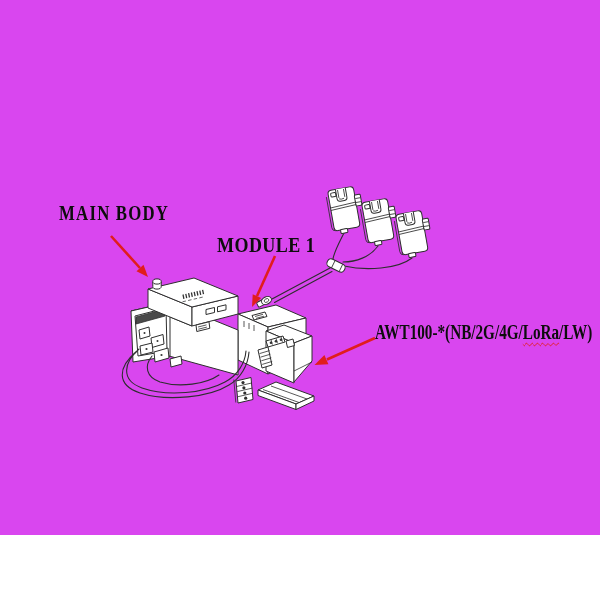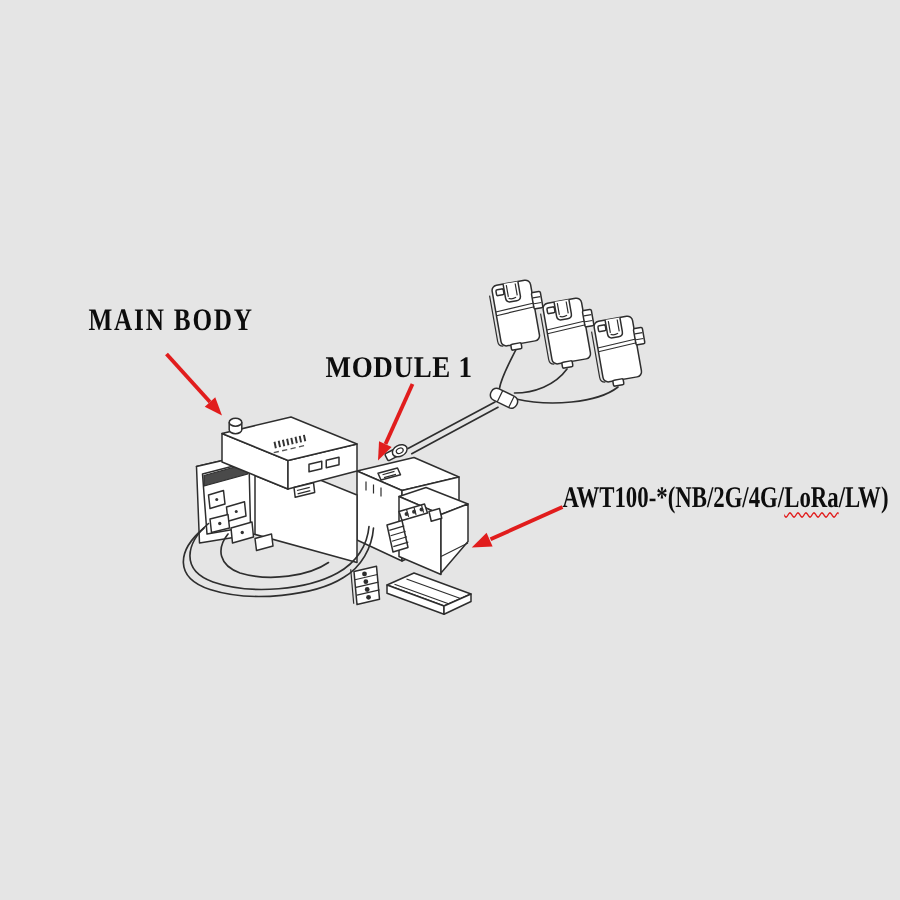--- a/index.html
+++ b/index.html
@@ -1,16 +1,16 @@
 <!DOCTYPE html>
 <html><head>
 <meta charset="utf-8">
 <style>
   html,body{margin:0;padding:0;background:#fff;}
-  .canvas{position:relative;width:600px;height:600px;background:#e5e5e5;overflow:hidden;
+  .canvas{position:relative;width:600px;height:535px;background:#d946ef;overflow:hidden;
           font-family:"Liberation Serif", serif;}
   .canvas svg{position:absolute;left:0;top:0;}
   .lbl{position:absolute;white-space:nowrap;color:#0d0d0d;font-weight:bold;
        transform-origin:left top;}
   .lbl-mainbody{left:59px;top:201px;font-size:21px;letter-spacing:1.5px;transform:scaleX(.8);}
   .lbl-module1{left:217px;top:234px;font-size:20px;letter-spacing:.5px;transform:scaleX(.9);}
   .lbl-awt{left:375px;top:321px;font-size:20px;transform:scaleX(.76);}
   .misspell{text-decoration:underline;text-decoration-style:wavy;
             text-decoration-color:#e11d1d;text-decoration-thickness:1px;text-underline-offset:3px;}
   .ln{fill:#ffffff;stroke:#2e2e2e;stroke-width:1;stroke-linejoin:round;}

